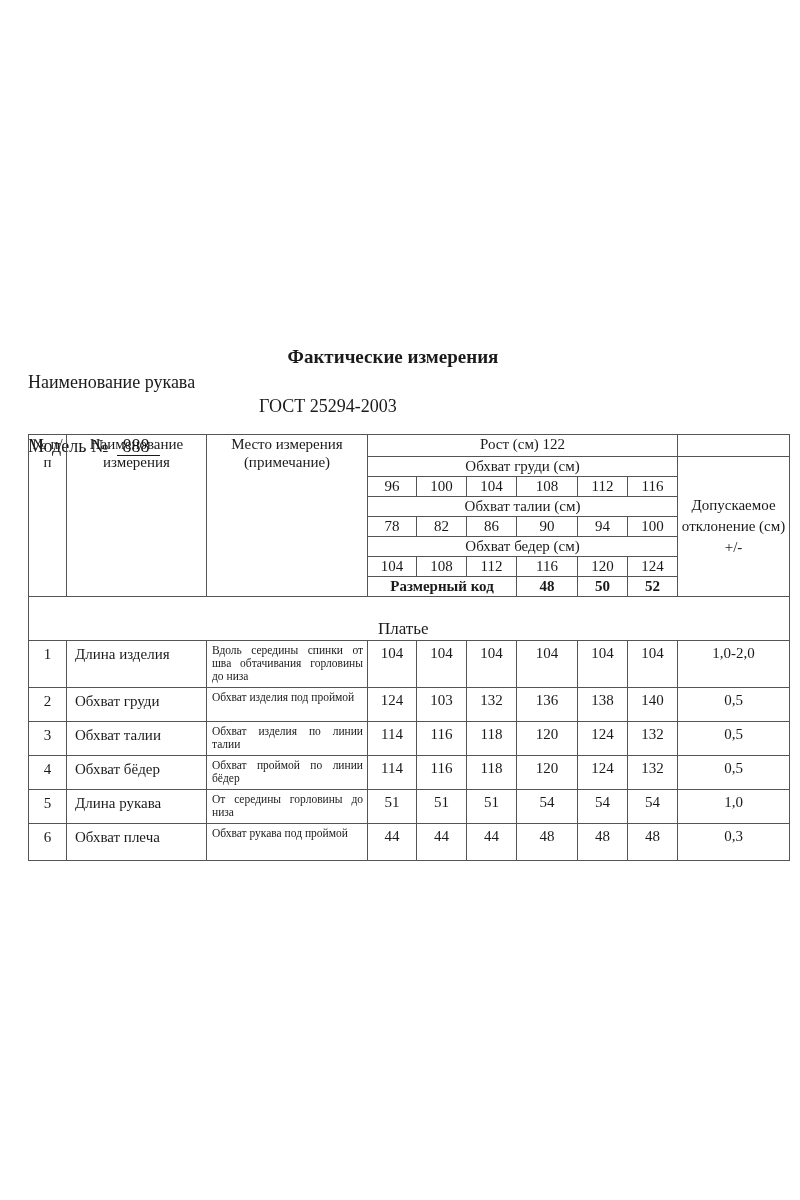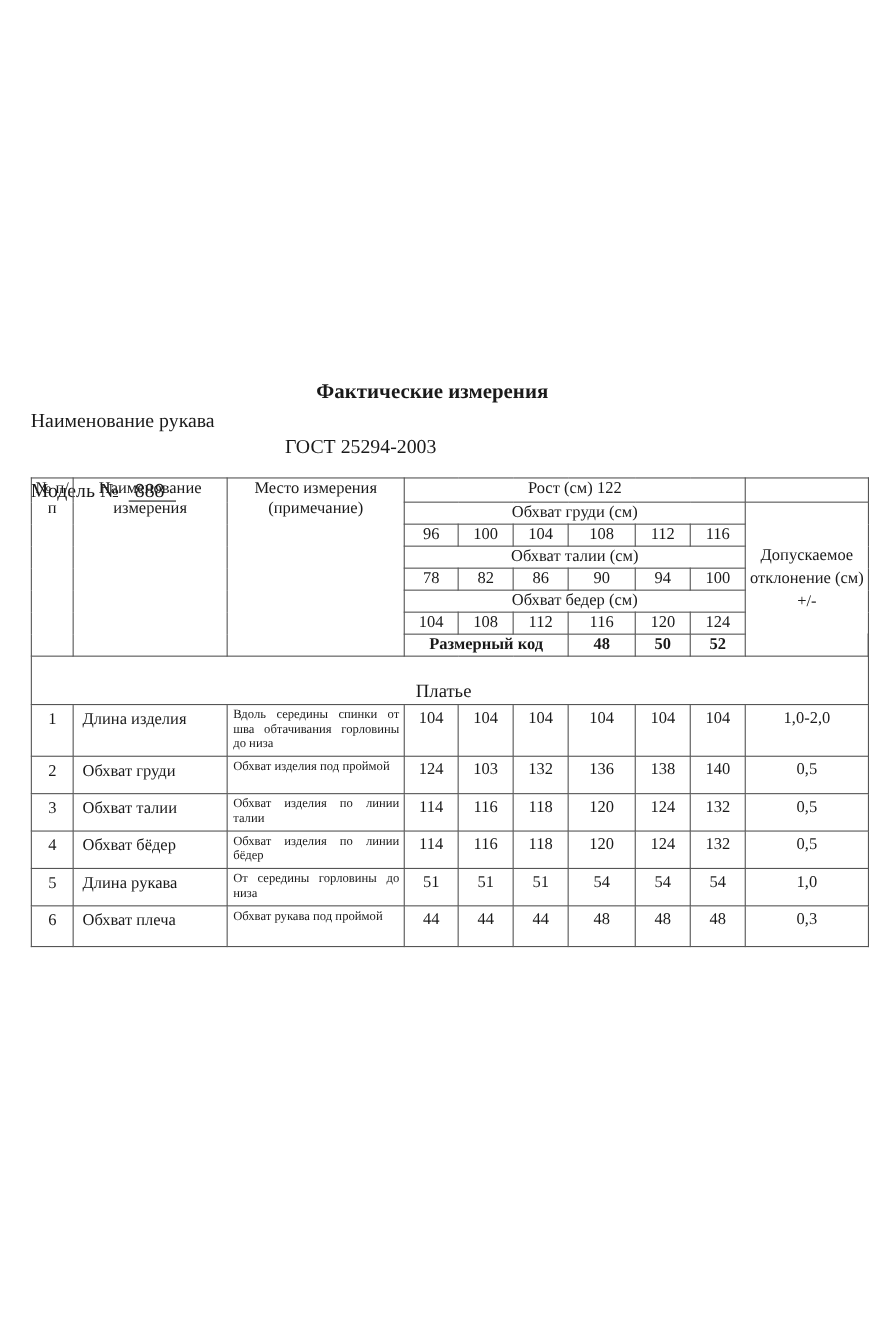--- a/index.html
+++ b/index.html
@@ -151,21 +151,21 @@
       <td class="val">116</td>
       <td class="val">118</td>
       <td class="val">120</td>
       <td class="val">124</td>
       <td class="val">132</td>
       <td class="tol">0,5</td>
     </tr>
     <tr>
       <td class="num" style="height:29px">4</td>
       <td class="name">Обхват бёдер</td>
-      <td class="note">Обхват изделия по линии бёдер</td>
+      <td class="note">Обхват проймой по линии бёдер</td>
       <td class="val">114</td>
       <td class="val">116</td>
       <td class="val">118</td>
       <td class="val">120</td>
       <td class="val">124</td>
       <td class="val">132</td>
       <td class="tol">0,5</td>
     </tr>
     <tr>
       <td class="num" style="height:29px">5</td>

